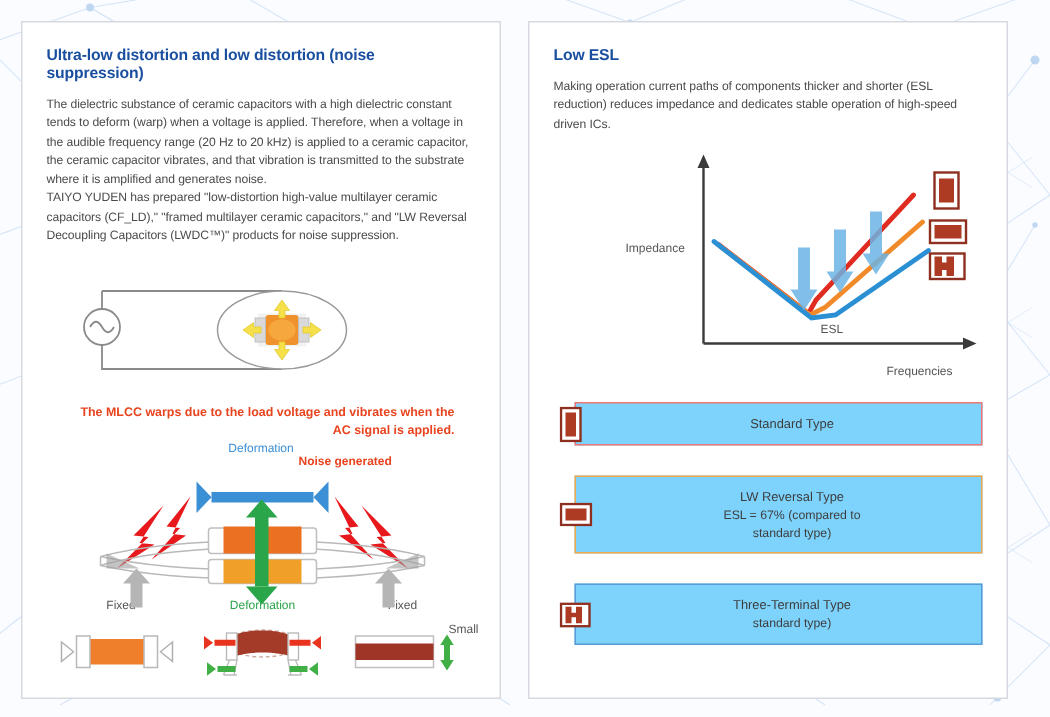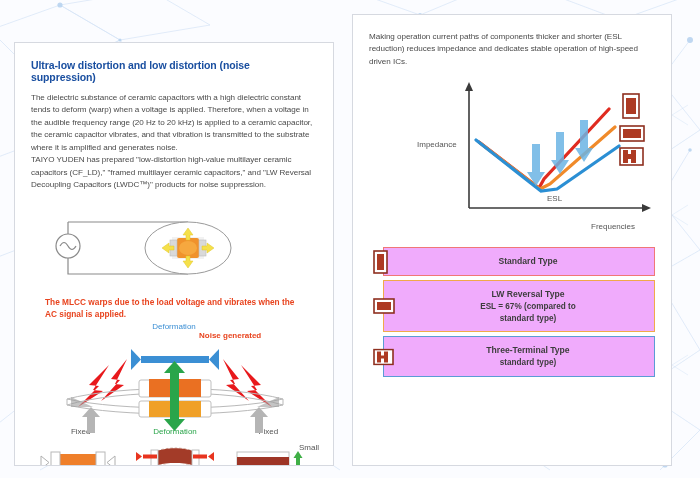--- a/index.html
+++ b/index.html
@@ -10,31 +10,31 @@
     position: relative;
     overflow: hidden;
   }
   #bg-pattern { position: absolute; inset: 0; z-index: 0; }
   .page { position: relative; z-index: 2; display: flex; gap: 18px;
           padding: 14px 12px 12px 14px; height: 478px; }
   .panel {
     background: #ffffff; border: 1px solid #d6d9e0;
     position: relative; overflow: hidden;
   }
-  .panel-left  { width: 320px; padding: 16px 16px 0 16px; margin-top: 28px; }
+  .panel-left  { width: 320px; padding: 16px 16px 0 16px; }
   .panel-right { width: 320px; padding: 16px 16px 0 16px; }
   h2 { font-size: 10.5px; color: #1a4fa0; font-weight: bold; margin-bottom: 9px; letter-spacing: -0.1px; }
   .body-text { font-size: 8.1px; color: #4a4a4a; line-height: 1.54; letter-spacing: -0.05px; }
 
   
   .circuit { position: relative; height: 86px; margin-top: 12px; }
 
   
   .red-head { color: #e8441f; font-size: 8.3px; font-weight: bold;
-              text-align: left; line-height: 1.48; margin-top: 6px;
+              text-align: right; line-height: 1.48; margin-top: 6px;
               padding: 0 14px; }
   .lbl-deformation-blue { color: #3b8fd4; font-size: 8px; text-align: center; margin-top: 2px; }
   .lbl-noise { color: #e8441f; font-size: 8px; position: absolute; font-weight: bold; }
 
   
   .vib { position: relative; height: 96px; margin-top: 2px; }
   .row-lbl { font-size: 8px; color: #555; text-align: left; }
   .green-lbl { color: #2aa54a; font-size: 8px; text-align: center; }
 
   
@@ -42,24 +42,23 @@
   .counter-col { flex: 1; text-align: center; }
   .counter-cap { font-size: 8px; color: #555; line-height: 1.45; margin-top: 4px; }
 
   
   .chart-wrap { position: relative; height: 165px; margin-top: 8px; margin-left: 44px; }
   .axis-lbl { font-size: 8px; fill: #555; }
 
   
   .legend { margin-top: 6px; }
   .lg-box {
-    position: relative; border: 1px solid #ccc; background: #f0abfc;
-    margin-left: 14px; margin-bottom: 4px; padding: 7px 8px 7px 26px;
+    position: relative; border: 1px solid #ccc; background: #7dd3fc;
+    margin-left: 14px; margin-bottom: 20px; padding: 7px 8px 7px 26px;
     text-align: center;
-    font-weight: bold;
   }
   .lg-box.red   { border-color: #f07777; }
   .lg-box.orange{ border-color: #f0a94a; }
   .lg-box.blue  { border-color: #5b9bd5; }
   .lg-title { font-size: 8.6px; color: #3d3d3d; line-height: 1.5; }
   .lg-sub   { font-size: 8.2px; color: #3d3d3d; line-height: 1.42; }
   .lg-icon { position: absolute; left: -11px; top: 50%; transform: translateY(-50%); }
 </style>
 </head>
 <body>
@@ -285,20 +284,21 @@
 
         </div>
       </div>
 
     </div>
     <div class="row-lbl" style="position:absolute; right:14px; top:400px; color:#555;">Small</div>
   </div>
 
   <div class="panel panel-right">
 
+    <h2>Low ESL</h2>
     <div class="body-text">Making operation current paths of components thicker and shorter (ESL reduction) reduces impedance and dedicates stable operation of high-speed driven ICs.</div>
 
     <div class="chart-wrap">
       <svg width="288" height="165" viewBox="0 0 288 165">
 
         <g stroke="#3a3a3a" stroke-width="1.6" fill="none">
           <path d="M56 12 L56 132"></path>
           <path d="M56 132 L232 132"></path>
         </g>
         <g fill="#3a3a3a">

